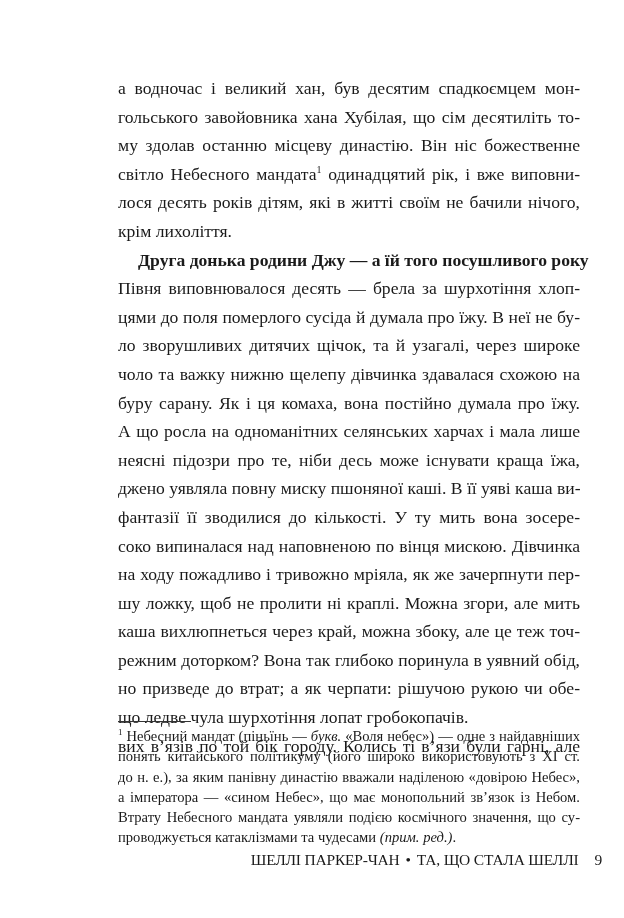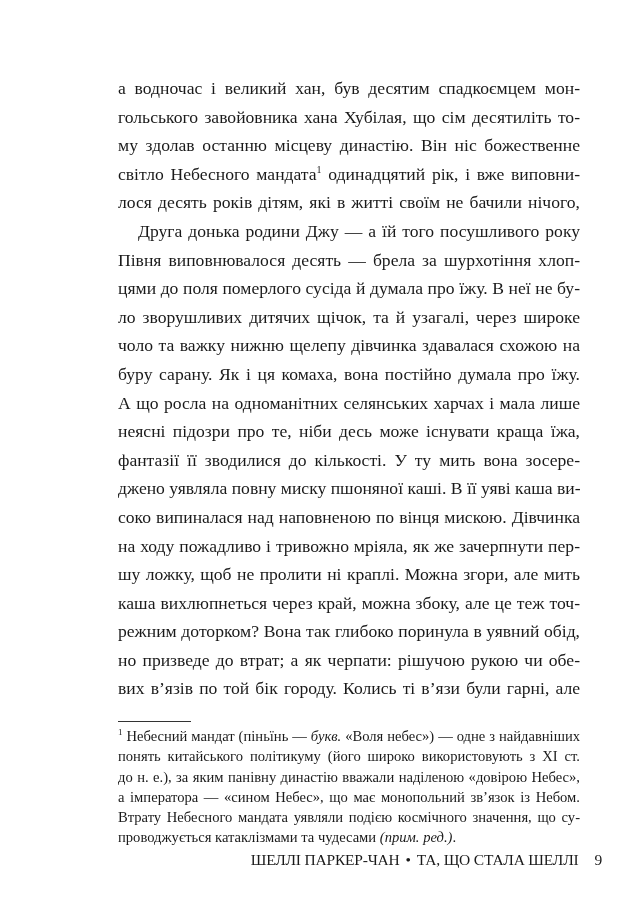--- a/index.html
+++ b/index.html
@@ -35,20 +35,21 @@
       white-space: nowrap;
       text-align: justify;
       text-align-last: justify;
       height: 28.6px;
     }
     .line.last {
       text-align-last: left;
     }
     .line.indent {
       padding-left: 20px;
+      font-weight: bold;
     }
     sup {
       font-size: 10px;
       line-height: 0;
       vertical-align: 7px;
     }
     .fn-rule {
       position: absolute;
       left: 82px;
       top: 721px;
@@ -103,39 +104,41 @@
 <div class="page">
 
   <div class="body-text">
 
     <div>
       <span class="line">а водночас і великий хан, був десятим спадкоємцем мон-</span>
       <span class="line">гольського завойовника хана Хубілая, що сім десятиліть то-</span>
       <span class="line">му здолав останню місцеву династію. Він ніс божественне</span>
       <span class="line"><span>світло Небесного мандата</span><sup>1</sup><span> одинадцятий рік, і вже виповни-</span></span>
       <span class="line">лося десять років дітям, які в житті своїм не бачили нічого,</span>
+      <span class="line last">крім лихоліття.</span>
     </div>
 
     <div>
       <span class="line indent">Друга донька родини Джу — а їй того посушливого року</span>
       <span class="line">Півня виповнювалося десять — брела за шурхотіння хлоп-</span>
       <span class="line">цями до поля померлого сусіда й думала про їжу. В неї не бу-</span>
       <span class="line">ло зворушливих дитячих щічок, та й узагалі, через широке</span>
       <span class="line">чоло та важку нижню щелепу дівчинка здавалася схожою на</span>
       <span class="line">буру сарану. Як і ця комаха, вона постійно думала про їжу.</span>
       <span class="line">А що росла на одноманітних селянських харчах і мала лише</span>
       <span class="line">неясні підозри про те, ніби десь може існувати краща їжа,</span>
+      <span class="line">джено уявляла повну миску пшоняної каші. В її уяві каша ви-</span>
       <span class="line">фантазії її зводилися до кількості. У ту мить вона зосере-</span>
-      <span class="line">джено уявляла повну миску пшоняної каші. В її уяві каша ви-</span>
       <span class="line">соко випиналася над наповненою по вінця мискою. Дівчинка</span>
       <span class="line">на ходу пожадливо і тривожно мріяла, як же зачерпнути пер-</span>
       <span class="line">шу ложку, щоб не пролити ні краплі. Можна згори, але мить</span>
       <span class="line">каша вихлюпнеться через край, можна збоку, але це теж точ-</span>
       <span class="line">режним доторком? Вона так глибоко поринула в уявний обід,</span>
       <span class="line">но призведе до втрат; а як черпати: рішучою рукою чи обе-</span>
+      <span class="line last">що ледве чула шурхотіння лопат гробокопачів.</span>
     </div>
 
     <div>
       <span class="line">вих в’язів по той бік городу. Колись ті в’язи були гарні, але</span>
     </div>
   </div>
 
   <div class="fn-rule"></div>
 
   <div class="footnote">

